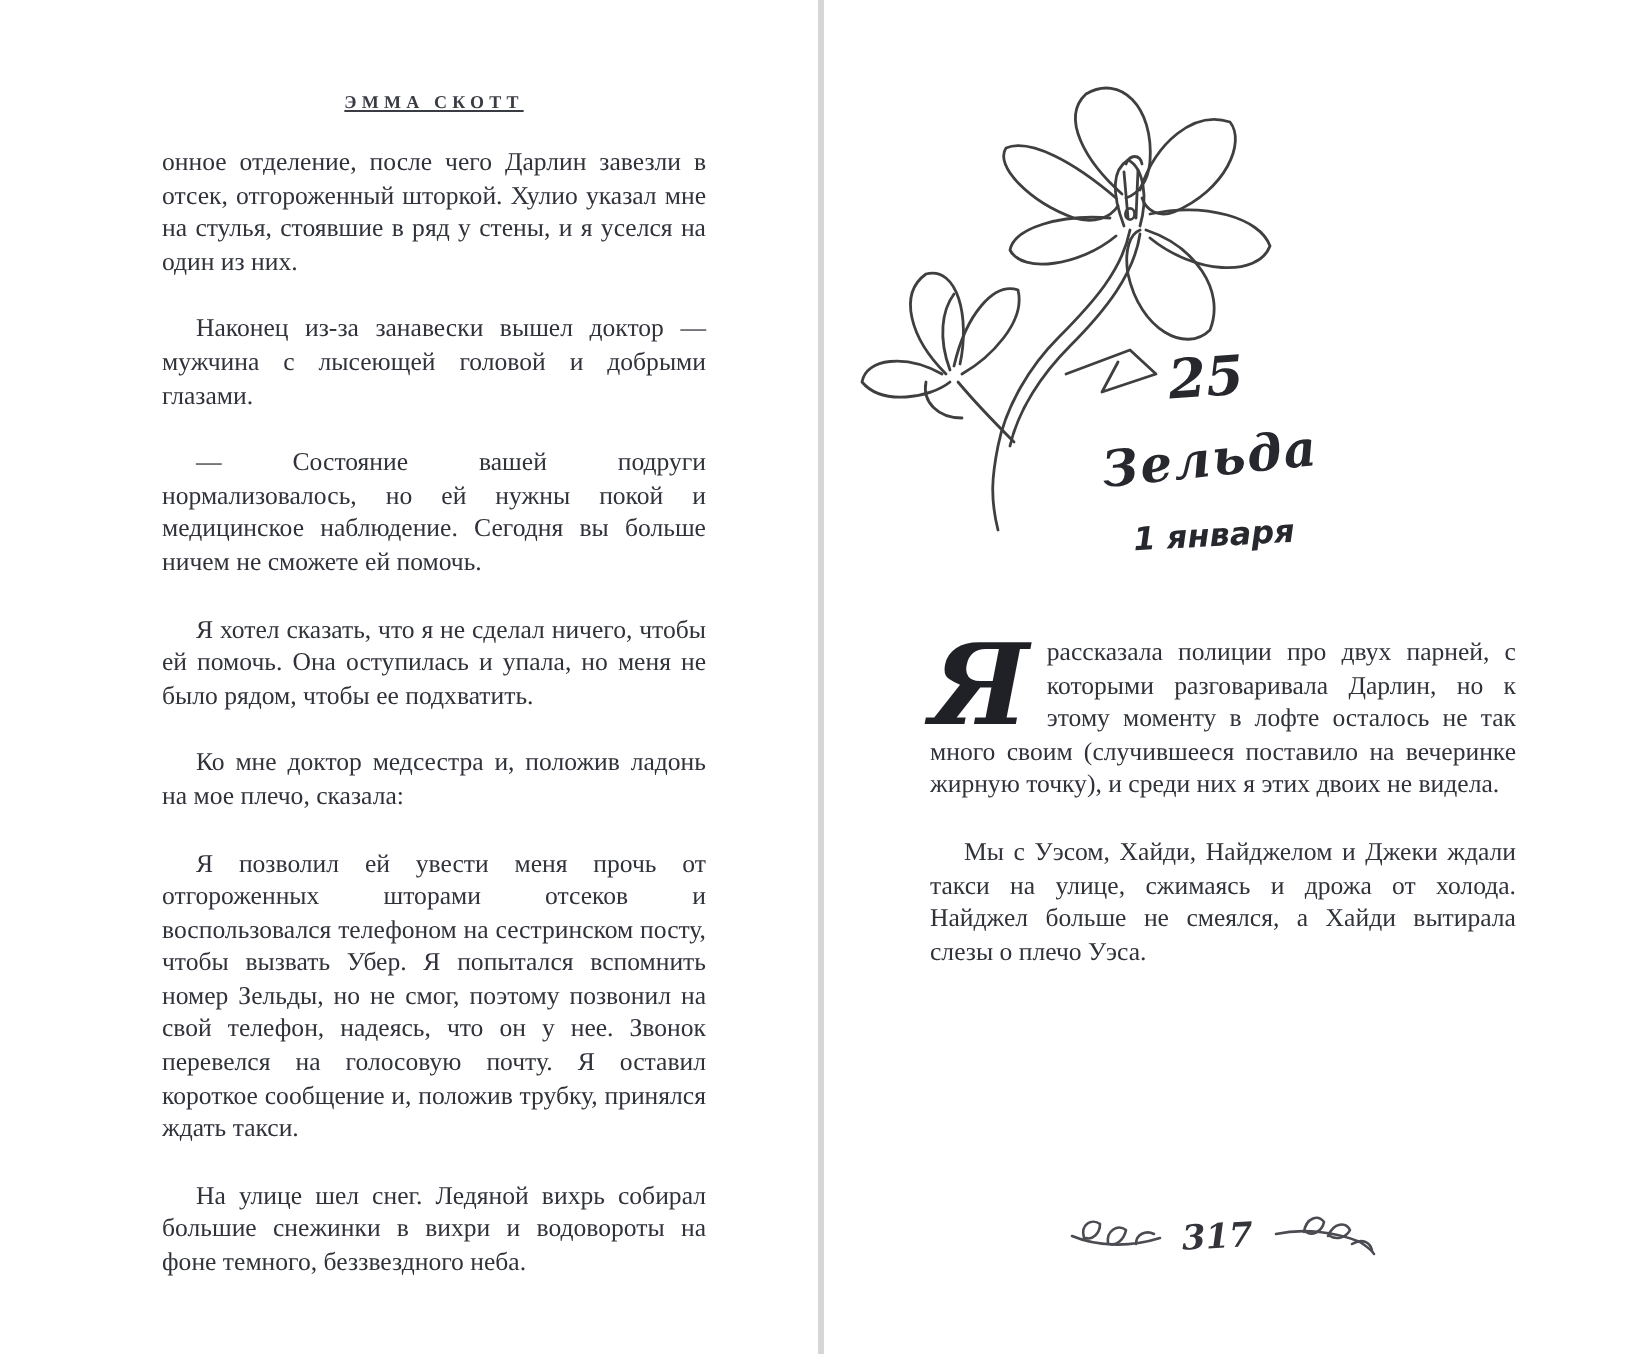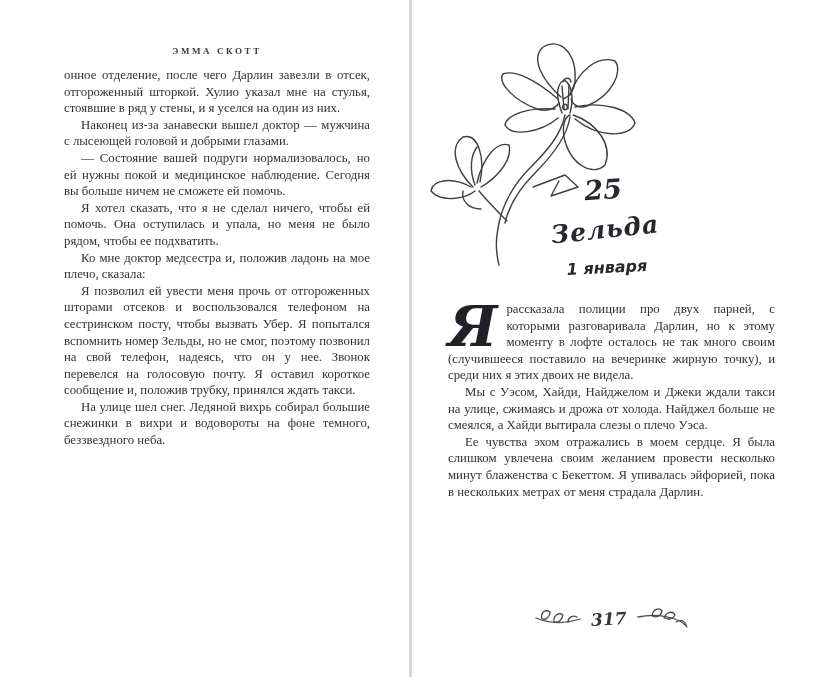--- a/index.html
+++ b/index.html
@@ -13,24 +13,24 @@
   
   .gutter{
     position:absolute;left:409px;top:0;width:3px;height:677px;
     background:#d6d6d6;
   }
   
   .page-left{position:absolute;left:64px;top:46px;width:306px;}
   .running-header{
     text-align:center;
     font-size:9px;font-weight:bold;letter-spacing:2.6px;
-    color:#3a3c44;margin:0 0 11px 0;
+    color:#3a3c44;margin:0 0 11px 0;text-decoration:underline;
   }
   .body-text p{
-    margin:0;font-size:12.8px;line-height:16.6px;
+    margin:17px;font-size:12.8px;line-height:16.6px;
     text-align:justify;hyphens:auto;-webkit-hyphens:auto;
   }
   .body-text p.indent{text-indent:17px;}
   
   .page-right{position:absolute;left:446px;top:0;width:330px;height:677px;}
   .flower{position:absolute;left:-21px;top:18px;width:250px;height:252px;}
   .flower path, .flower ellipse{fill:none;stroke:#3f3f3f;stroke-width:1.4;
     stroke-linecap:round;stroke-linejoin:round;}
   .chapter-number{
     position:absolute;top:174px;left:0;width:100%;text-align:center;
@@ -118,21 +118,20 @@
       <path d="M54,172 C64,184 74,194 82,202"></path>
     </svg>
 
     <div class="chapter-number">25</div>
     <div class="chapter-title">Зельда</div>
     <div class="chapter-date">1 января</div>
 
     <div class="body-text">
       <p><span class="dropcap">Я</span><span>рассказала полиции про двух парней, с которыми разговаривала Дарлин, но к этому моменту в лофте осталось не так много своим (случившееся поставило на вечеринке жирную точку), и среди них я этих двоих не видела.</span></p>
       <p class="indent">Мы с Уэсом, Хайди, Найджелом и Джеки ждали такси на улице, сжимаясь и дрожа от холода. Найджел больше не смеялся, а Хайди вытирала слезы о плечо Уэса.</p>
-      <p class="indent">Ее чувства эхом отражались в моем сердце. Я была слишком увлечена своим желанием провести несколько минут блаженства с Бекеттом. Я упивалась эйфорией, пока в нескольких метрах от меня страдала Дарлин.</p>
     </div>
 
     <div class="footer">
       <svg class="flourish" width="48" height="22" viewBox="0 0 48 22" aria-hidden="true">
         <path d="M2,10 C14,15 30,16 46,11"></path>
         <path d="M8,11 C6,4 12,1 16,4 C16,9 12,12 9,11"></path>
         <path d="M20,14 C19,7 25,4 29,7 C28,12 24,15 21,14"></path>
         <path d="M34,14 C34,9 39,7 43,9"></path>
       </svg>
       <span class="page-number">317</span>

